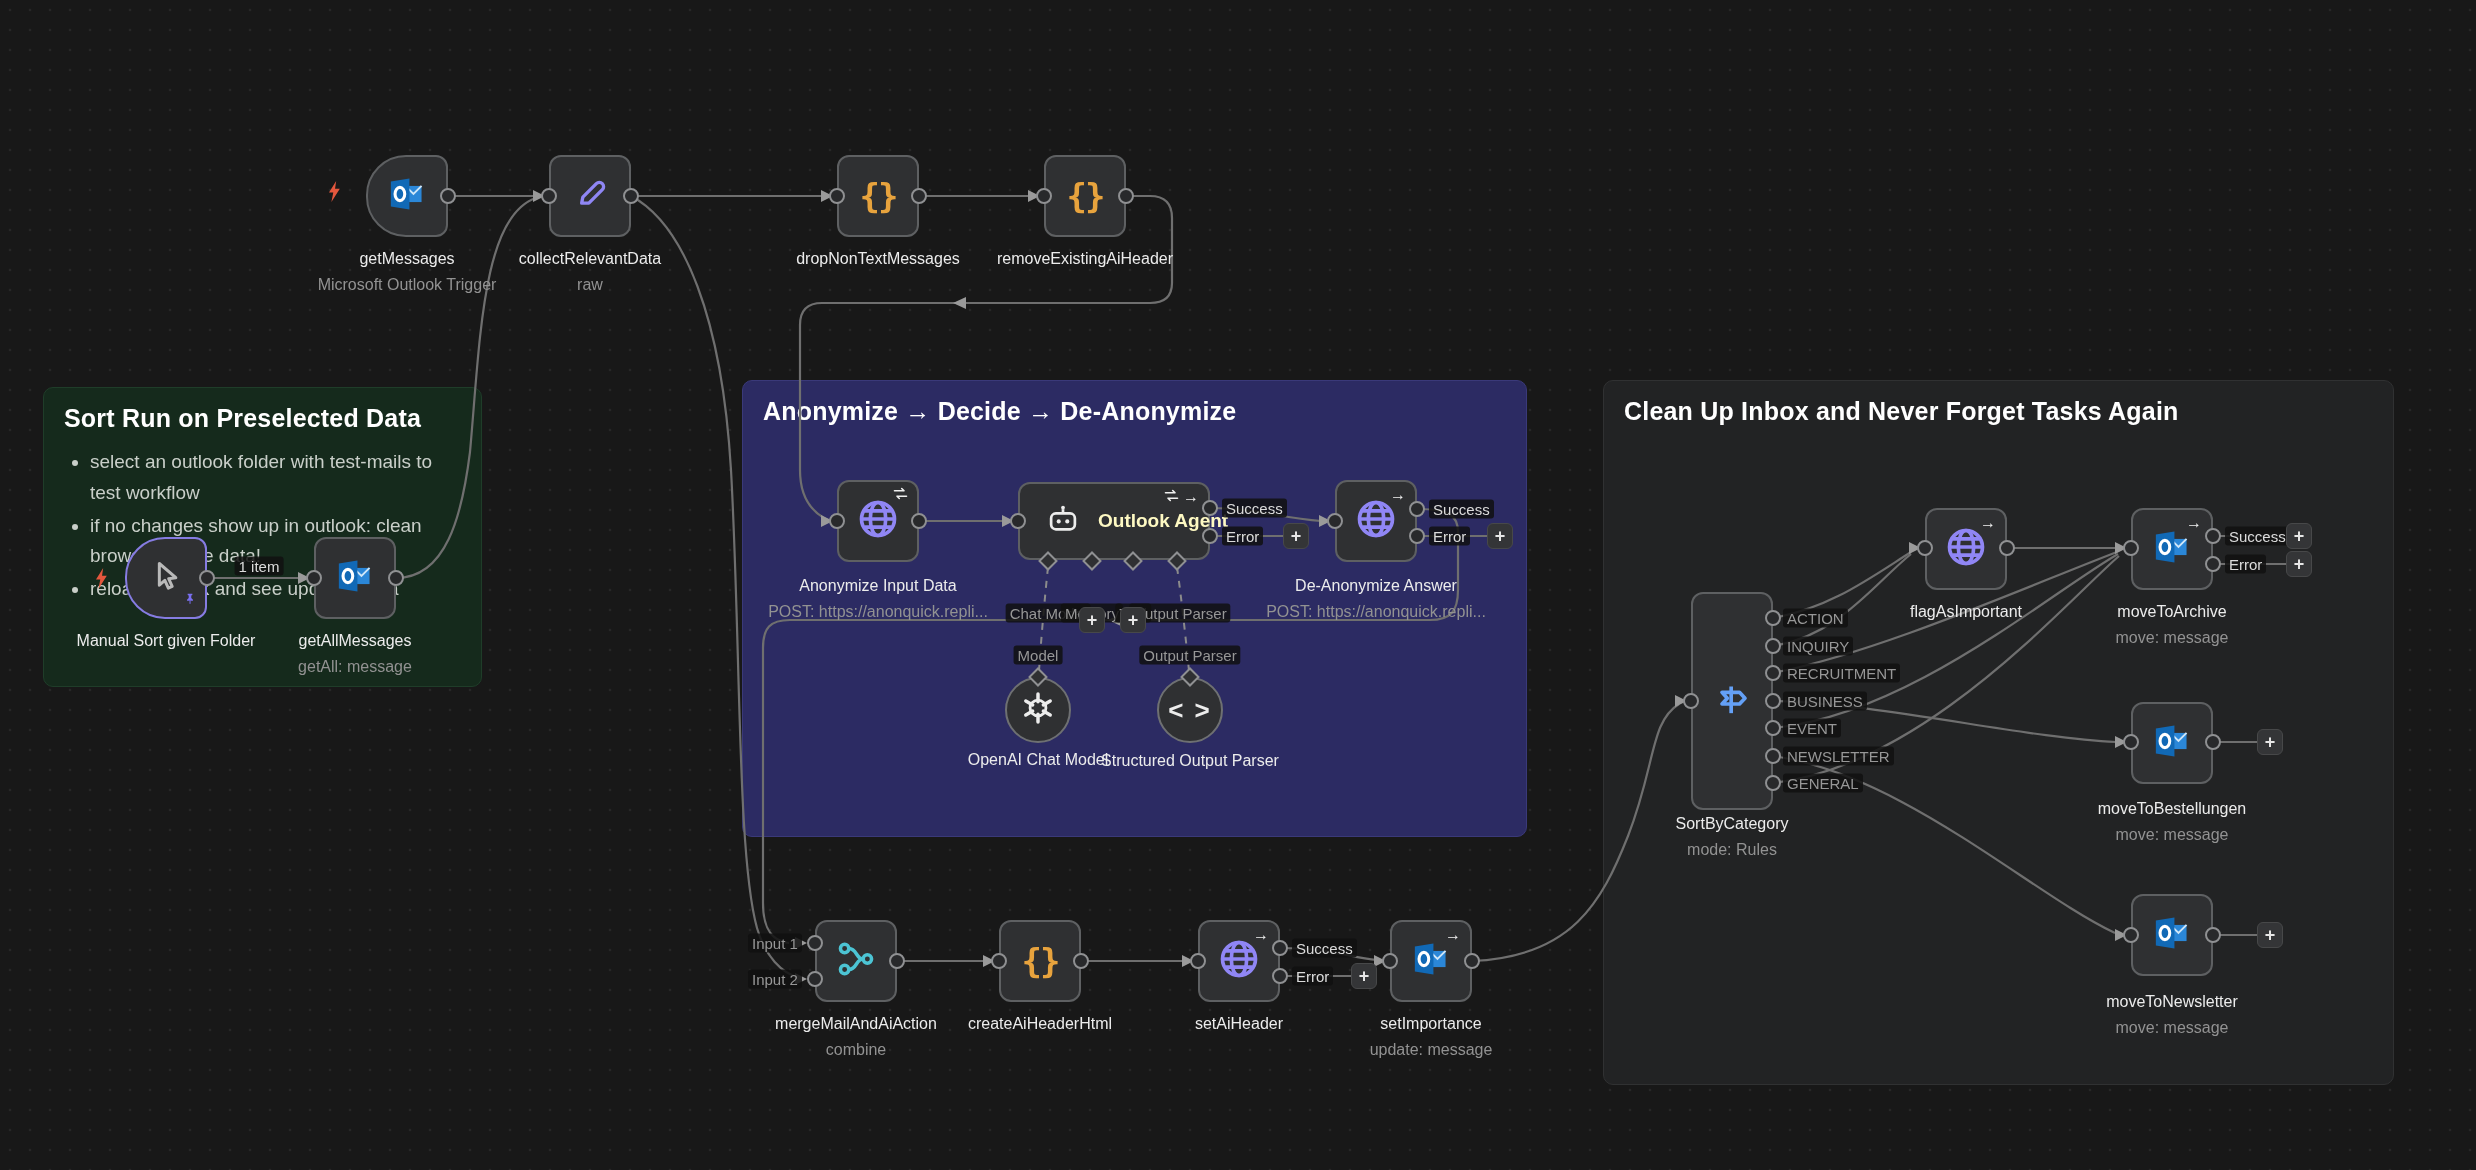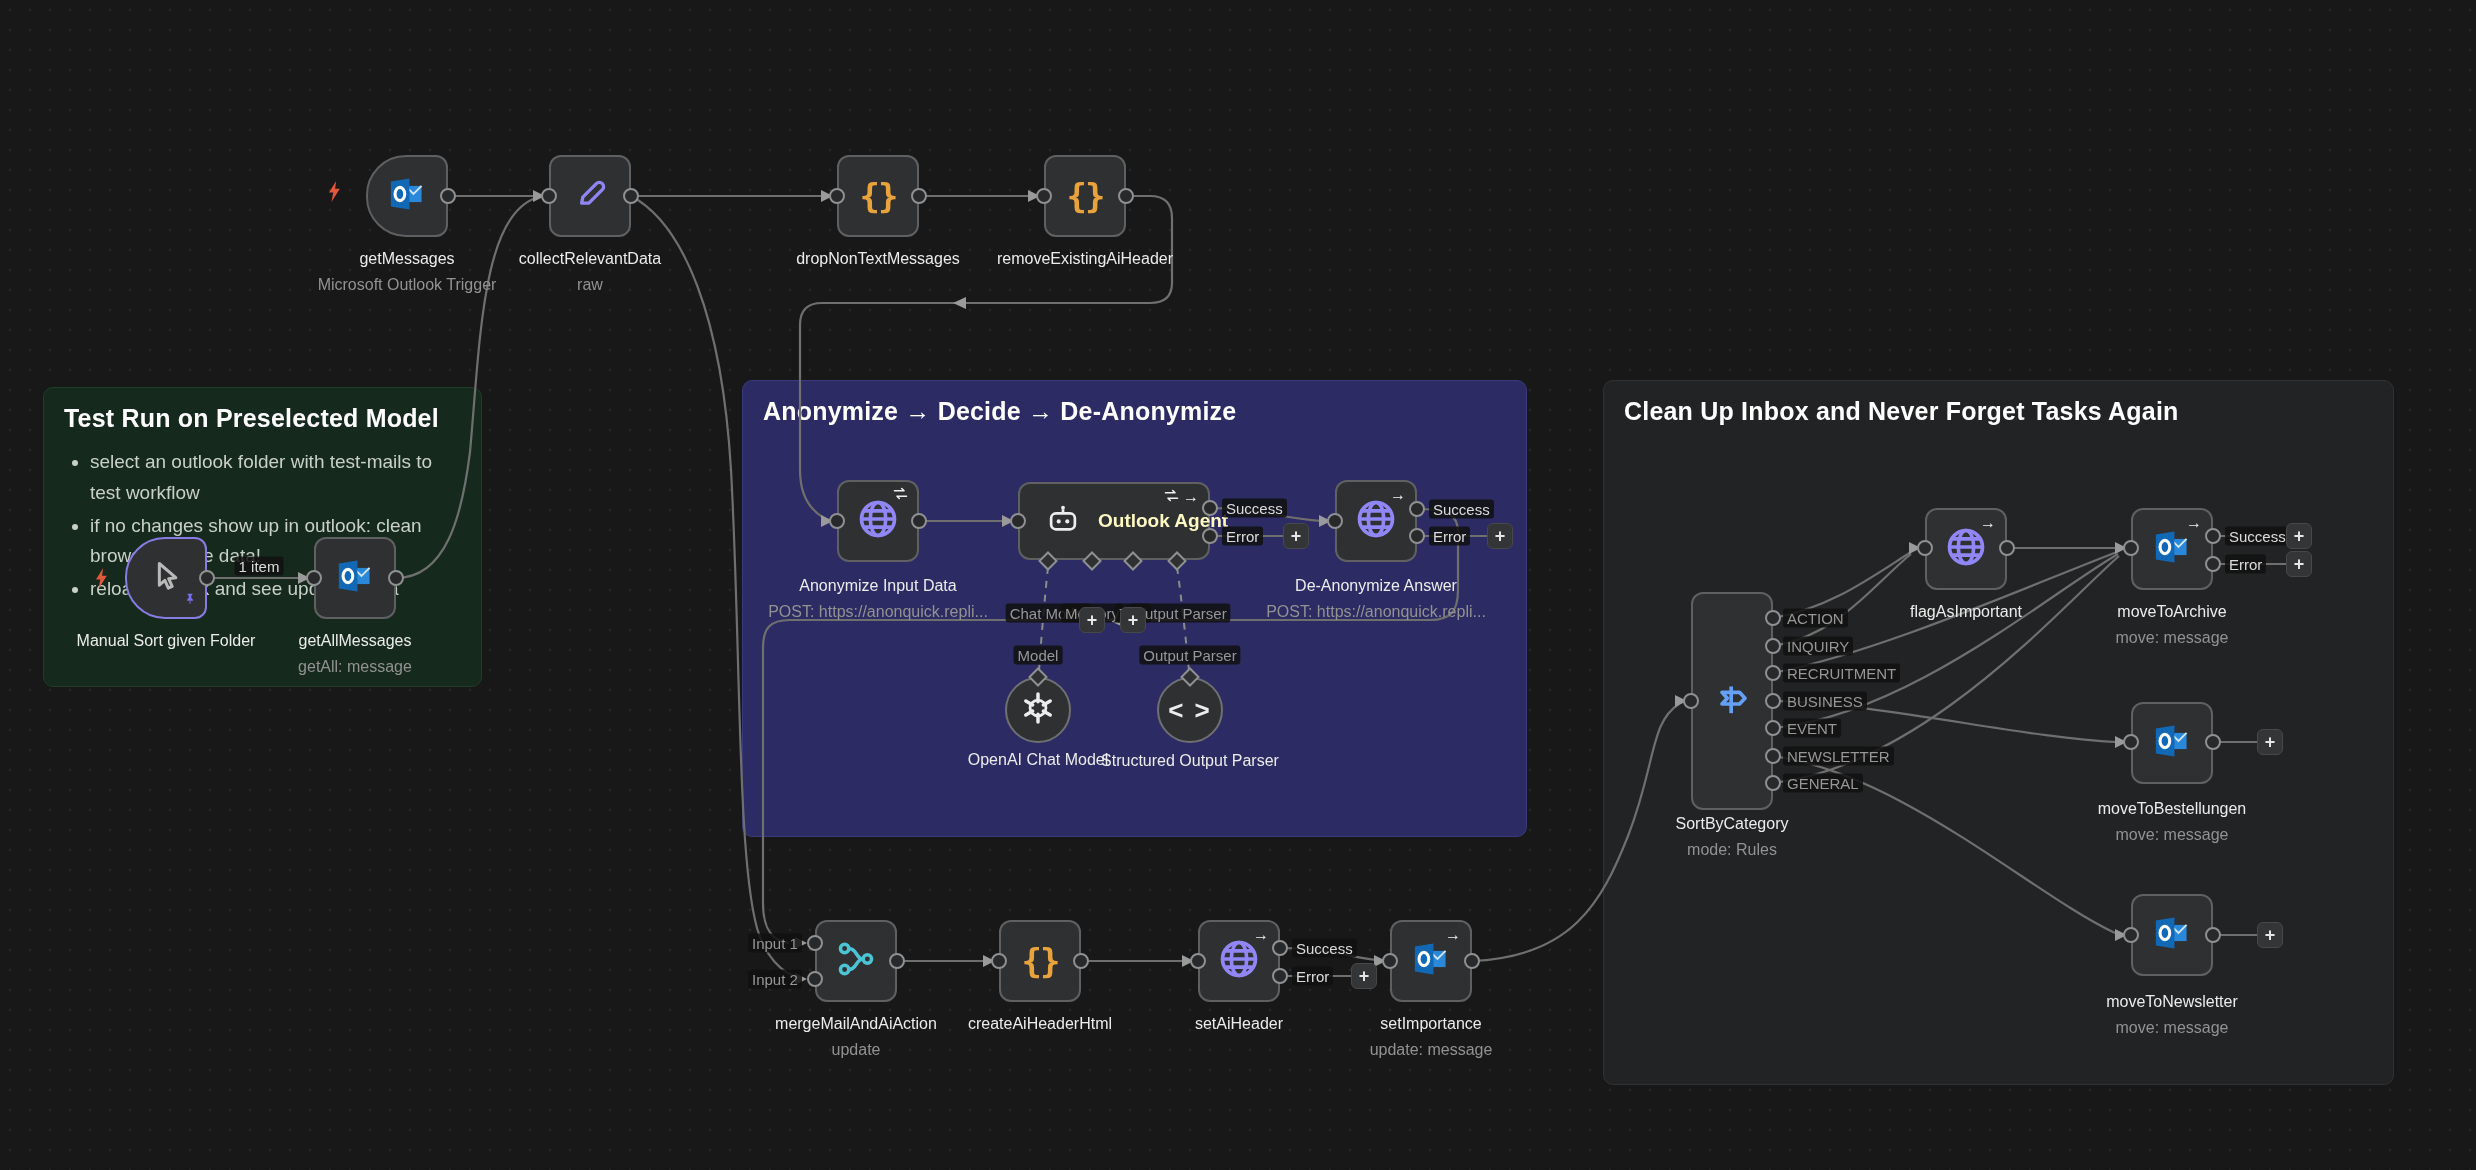--- a/index.html
+++ b/index.html
@@ -46,21 +46,21 @@
 </style>
 </head>
 <body>
 
 <div id="canvas">
 
   <div class="section" style="left:742px;top:380px;width:785px;height:457px;background:#2c2b63;border:1px solid #3a3979;">
     <h2>Anonymize → Decide → De-Anonymize</h2>
   </div>
   <div class="section" style="left:43px;top:387px;width:439px;height:300px;background:#152a1c;border:1px solid #1f3d29;">
-    <h2>Test Run on Preselected Model</h2>
+    <h2>Sort Run on Preselected Data</h2>
     <ul>
       <li>select an outlook folder with test-mails to test workflow</li>
       <li>if no changes show up in outlook: clean browser cache data!</li>
       <li>reload outlook and see updated data</li>
     </ul>
   </div>
   <div class="section" style="left:1603px;top:380px;width:791px;height:705px;background:#222324;border:1px solid #303132;">
     <h2>Clean Up Inbox and Never Forget Tasks Again</h2>
   </div>
 
@@ -260,21 +260,21 @@
     <span>
       <svg width="42" height="42" viewBox="0 0 24 24" fill="none" stroke="#4cc4d4" stroke-width="2">
           <circle cx="5.5" cy="6" r="2.4"></circle>
           <circle cx="5.5" cy="18" r="2.4"></circle>
           <circle cx="18.5" cy="12" r="2.4"></circle>
           <path d="M8 6 C12.5 6 12 12 16 12 M8 18 C12.5 18 12 12 16 12"></path>
         </svg>
     </span>
   </div>
   <div class="nlabel" style="left:706px;top:1015px">mergeMailAndAiAction</div>
-  <div class="nsub" style="left:706px;top:1041px">update</div>
+  <div class="nsub" style="left:706px;top:1041px">combine</div>
   <div class="chip dim" style="left:748px;top:943px">Input 1</div>
   <div class="chip dim" style="left:748px;top:979px">Input 2</div>
 
   <div class="node" style="left:999px;top:920px">
     <span class="glyph-braces">{}</span>
   </div>
   <div class="nlabel" style="left:890px;top:1015px">createAiHeaderHtml</div>
 
   <div class="node" style="left:1198px;top:920px">
     <span>

